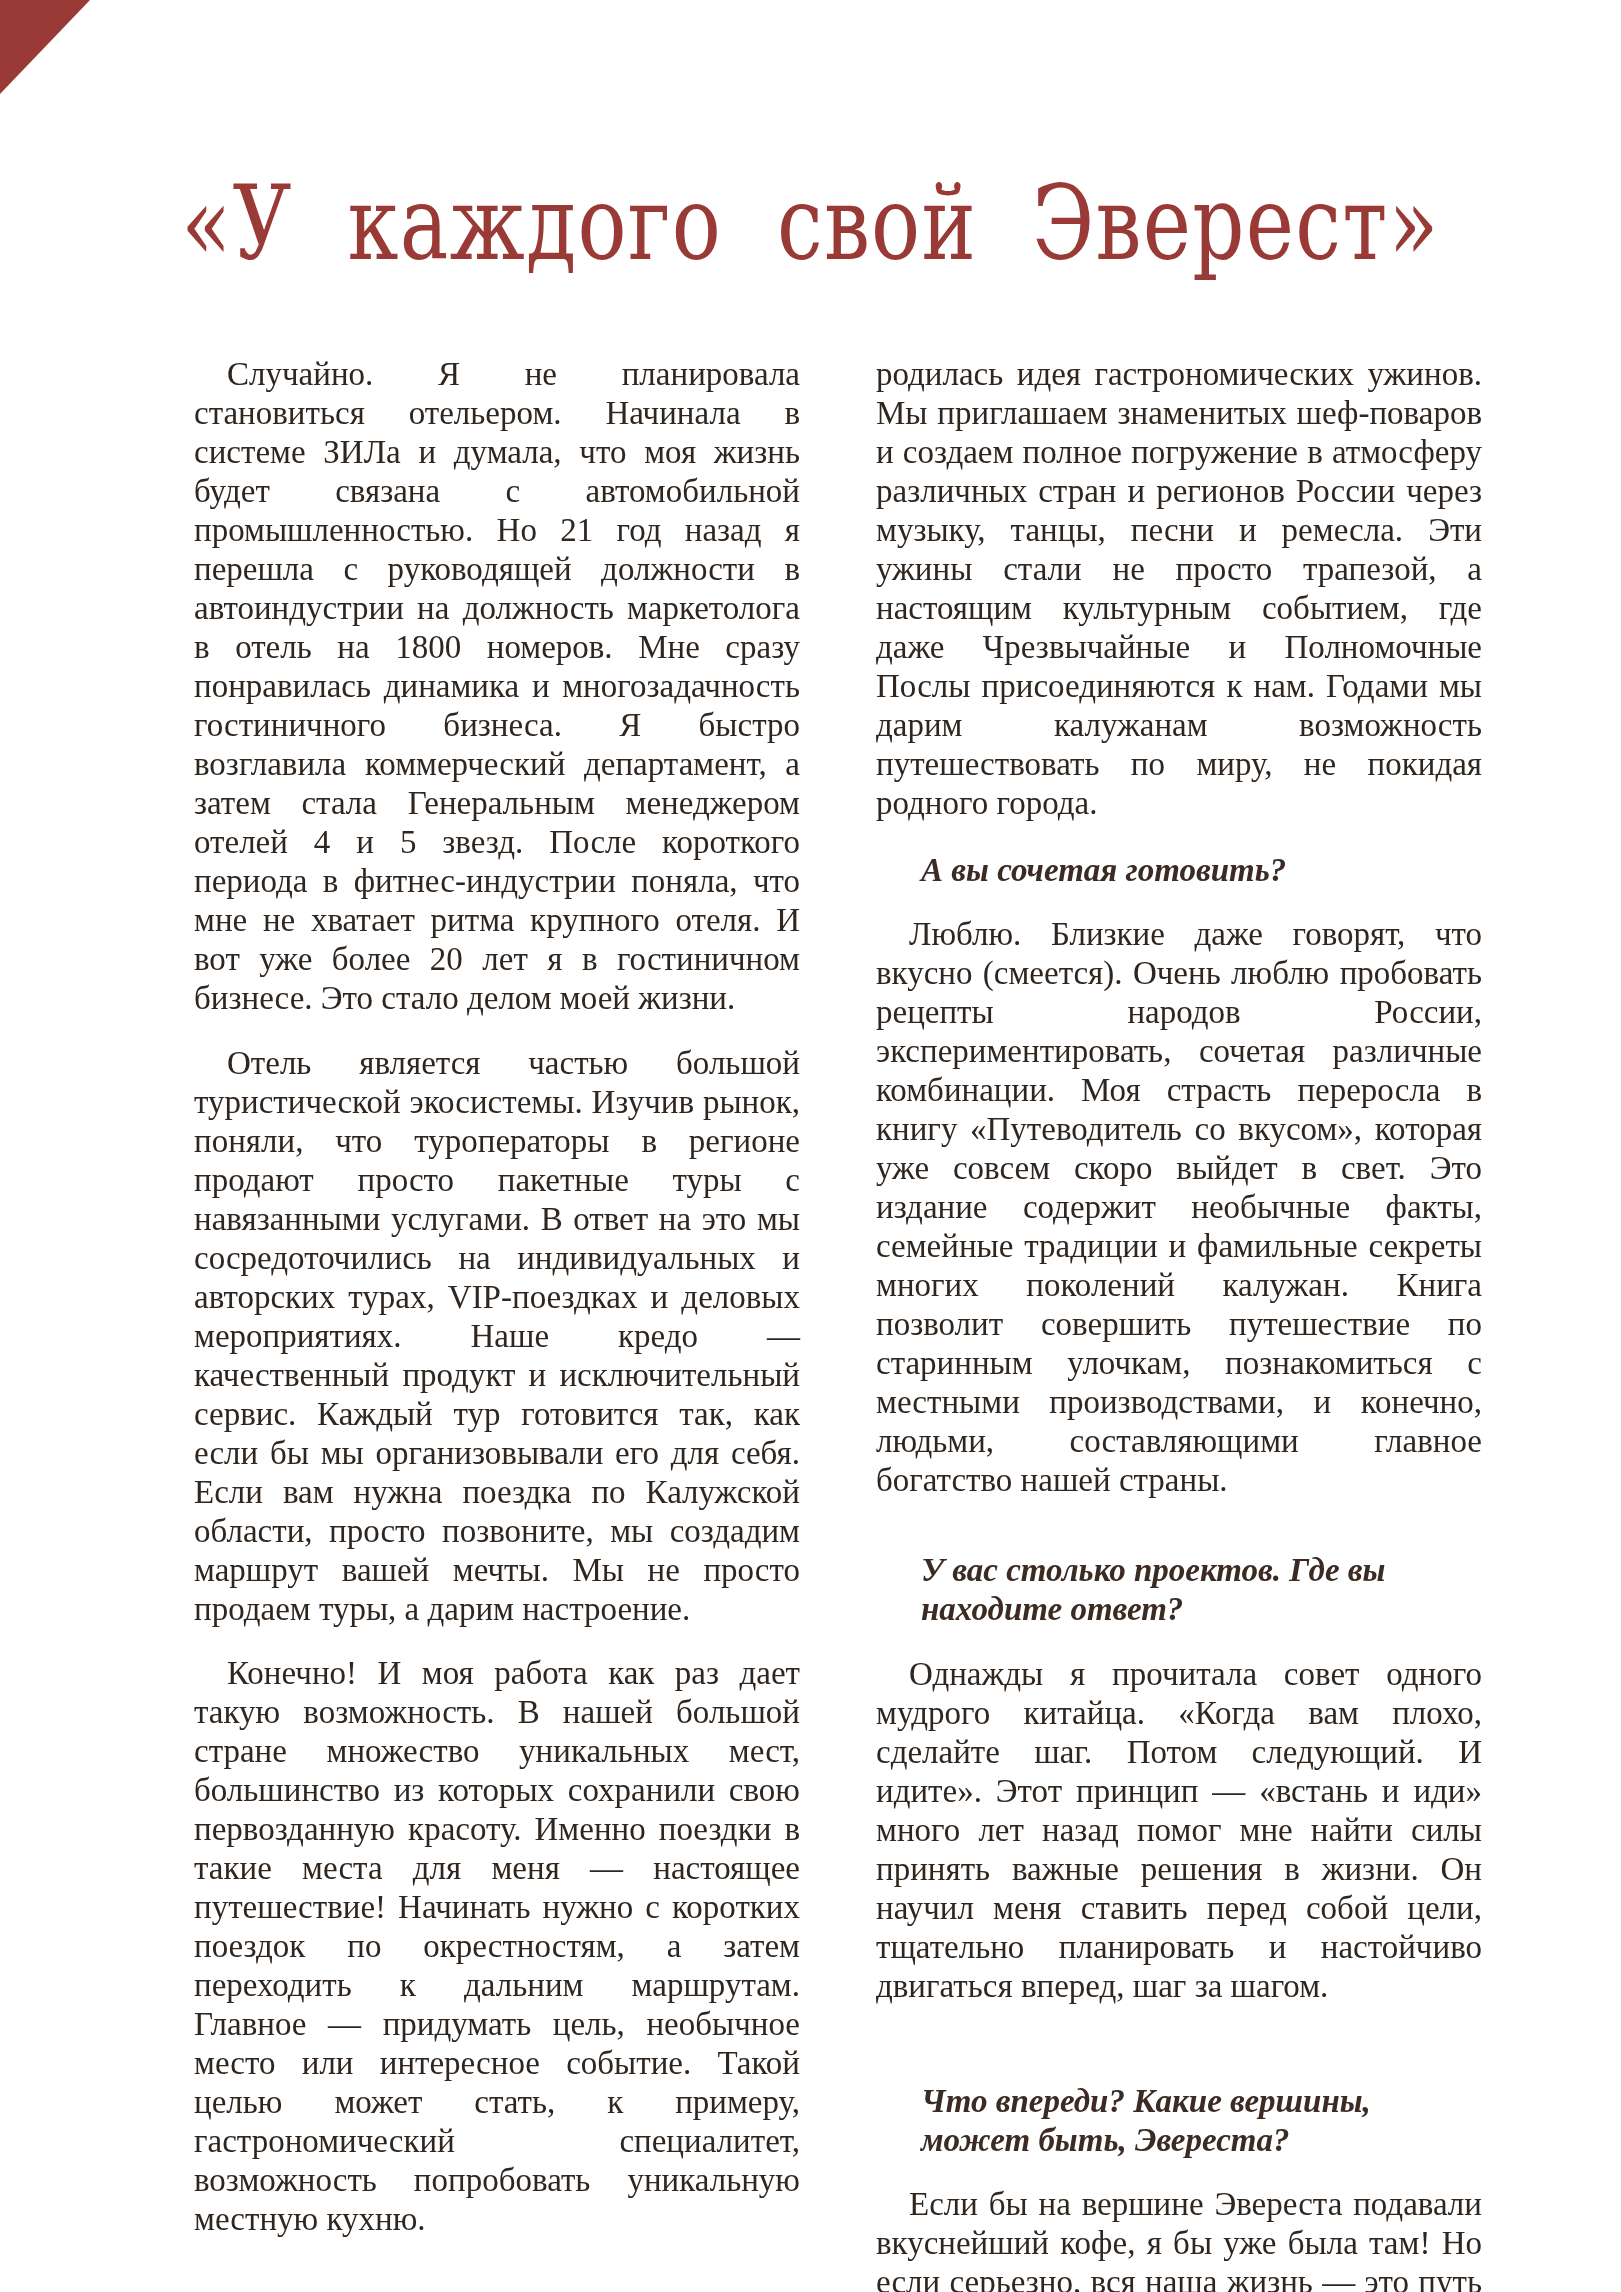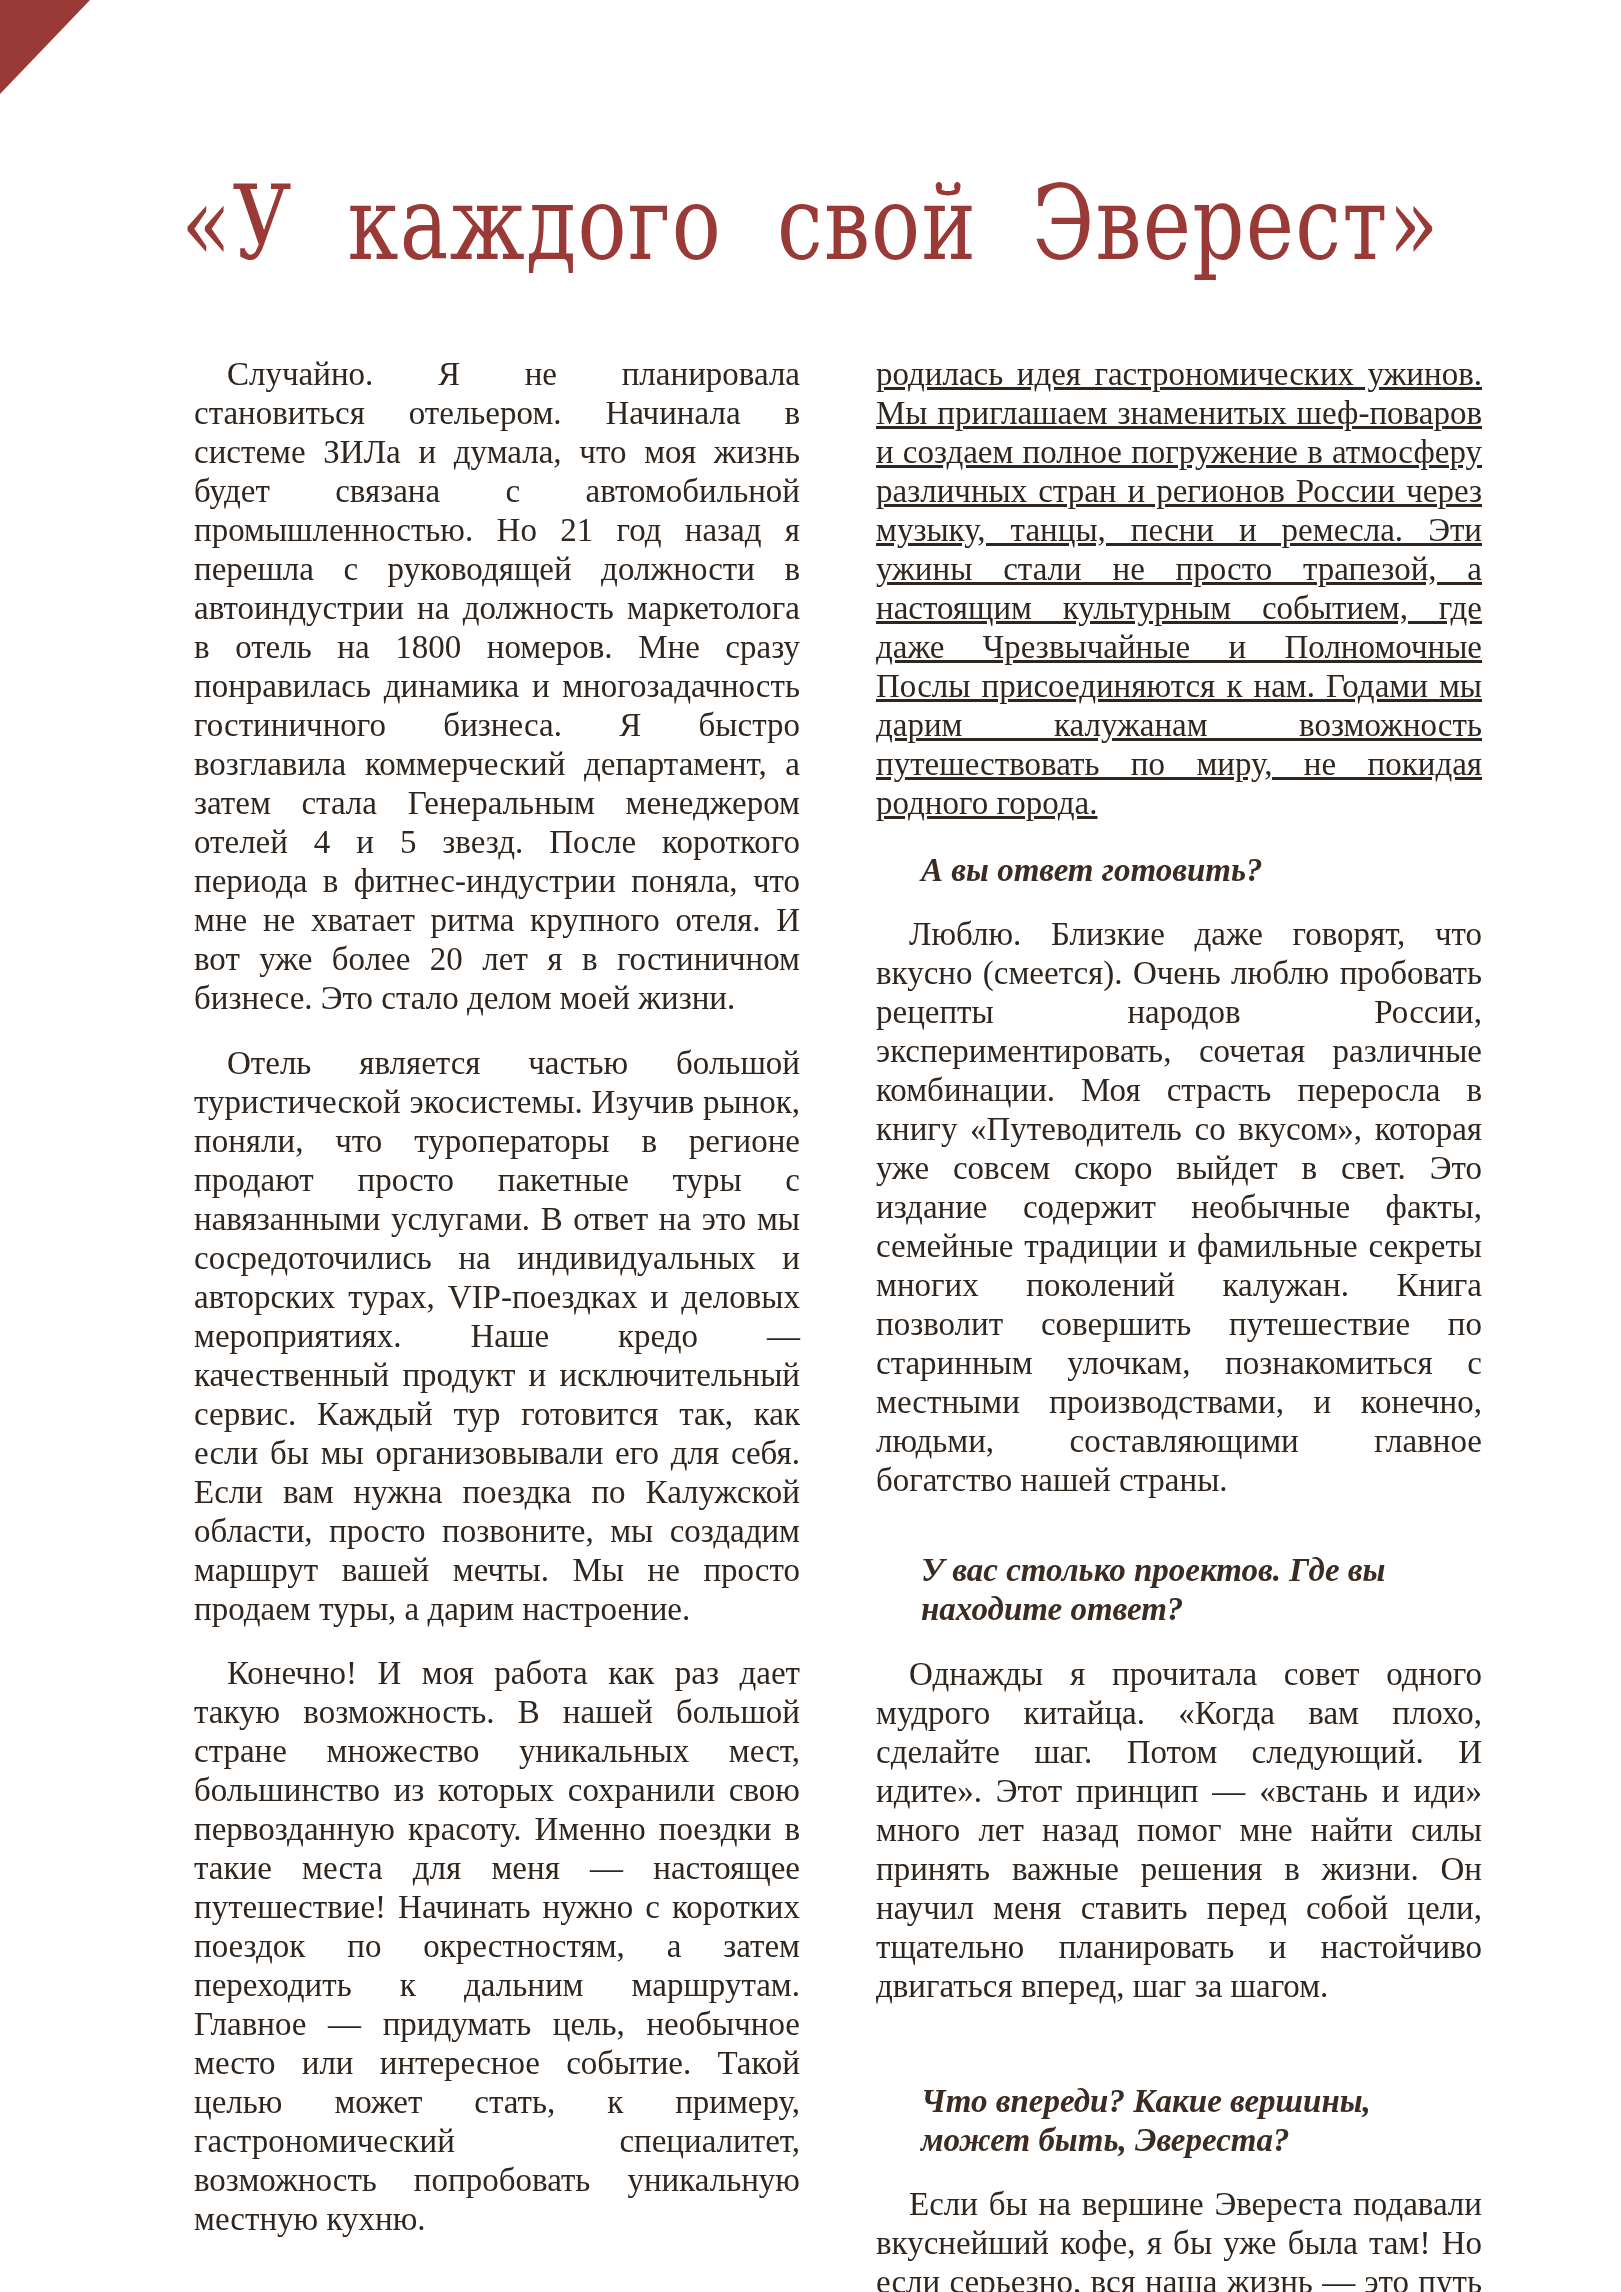--- a/index.html
+++ b/index.html
@@ -62,21 +62,20 @@
   
   .a {
     color: var(--body-color, #2f261f);
     text-align: justify;
     text-indent: 33px;
     margin-top: 25.5px !important;
   }
   
   .a.cont {
     text-indent: 0;
-    text-decoration: underline;
   }
   
   .q {
     color: var(--question-color, #3b2b23);
     font-weight: bold;
     font-style: italic;
     padding-left: 45px;
     padding-right: 3.9px;
     text-align: left;
     margin-top: 27.4px !important;
@@ -98,21 +97,21 @@
 
     <div class="col">
       <p class="a">Случайно. Я не планировала становиться отельером. Начинала в системе ЗИЛа и думала, что моя жизнь будет связана с автомобильной промышленностью. Но 21 год назад я перешла с руководящей должности в автоиндустрии на должность маркетолога в отель на 1800 номеров. Мне сразу понравилась динамика и многозадачность гостиничного бизнеса. Я быстро возглавила коммерческий департамент, а затем стала Генеральным менеджером отелей 4 и 5 звезд. После короткого периода в фитнес-индустрии поняла, что мне не хватает ритма крупного отеля. И вот уже более 20 лет я в гостиничном бизнесе. Это стало делом моей жизни.</p>
       <p class="a">Отель является частью большой туристической экосистемы. Изучив рынок, поняли, что туроператоры в регионе продают просто пакетные туры с навязанными услугами. В ответ на это мы сосредоточились на индивидуальных и авторских турах, VIP-поездках и деловых мероприятиях. Наше кредо — качественный продукт и исключительный сервис. Каждый тур готовится так, как если бы мы организовывали его для себя. Если вам нужна поездка по Калужской области, просто позвоните, мы создадим маршрут вашей мечты. Мы не просто продаем туры, а дарим настроение.</p>
       <p class="a">Конечно! И моя работа как раз дает такую возможность. В нашей большой стране множество уникальных мест, большинство из которых сохранили свою первозданную красоту. Именно поездки в такие места для меня — настоящее путешествие! Начинать нужно с коротких поездок по окрестностям, а затем переходить к дальним маршрутам. Главное — придумать цель, необычное место или интересное событие. Такой целью может стать, к примеру, гастрономический специалитет, возможность попробовать уникальную местную кухню.</p>
 
     </div>
 
     <div class="col">
       <p class="a cont">родилась идея гастрономических ужинов. Мы приглашаем знаменитых шеф-поваров и создаем полное погружение в атмосферу различных стран и регионов России через музыку, танцы, песни и ремесла. Эти ужины стали не просто трапезой, а настоящим культурным событием, где даже Чрезвычайные и Полномочные Послы присоединяются к нам. Годами мы дарим калужанам возможность путешествовать по миру, не покидая родного города.</p>
-      <p class="q">А вы ответ готовить?</p>
+      <p class="q">А вы сочетая готовить?</p>
       <p class="a">Люблю. Близкие даже говорят, что вкусно (смеется). Очень люблю пробовать рецепты народов России, экспериментировать, сочетая различные комбинации. Моя страсть переросла в книгу «Путеводитель со вкусом», которая уже совсем скоро выйдет в свет. Это издание содержит необычные факты, семейные традиции и фамильные секреты многих поколений калужан. Книга позволит совершить путешествие по старинным улочкам, познакомиться с местными производствами, и конечно, людьми, составляющими главное богатство нашей страны.</p>
       <p class="q sp-lg">У вас столько проектов. Где вы находите ответ?</p>
       <p class="a">Однажды я прочитала совет одного мудрого китайца. «Когда вам плохо, сделайте шаг. Потом следующий. И идите». Этот принцип — «встань и иди» много лет назад помог мне найти силы принять важные решения в жизни. Он научил меня ставить перед собой цели, тщательно планировать и настойчиво двигаться вперед, шаг за шагом.</p>
       <p class="q sp-xl">Что впереди? Какие вершины, может быть, Эвереста?</p>
       <p class="a">Если бы на вершине Эвереста подавали вкуснейший кофе, я бы уже была там! Но если серьезно, вся наша жизнь — это путь от вершины к вершине. Не стоит думать, что, единожды взобравшись на гору, ты будешь всегда парить в облаках над всем миром. Одно неверное движение, и лететь тебе ох, как далеко. И совсем не вверх. Когда ты на высоте восемь тысяч метров и до космоса гораздо ближе, чем до дома, то ни в коем случае нельзя расслабляться. Но после удачного восхождения начинаешь понимать: «... ты же на вершине Эвереста!». Каждый получает свой Эверест.</p>
     </div>
 
   </section>
 
 </div>

